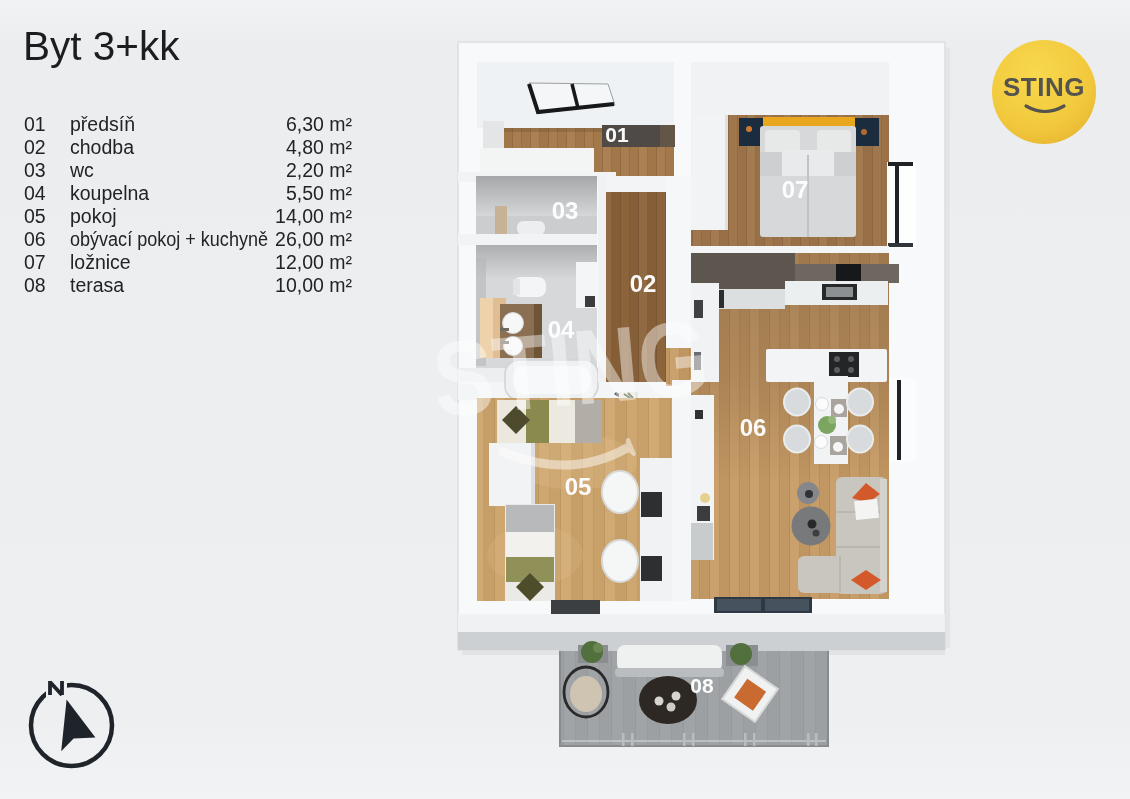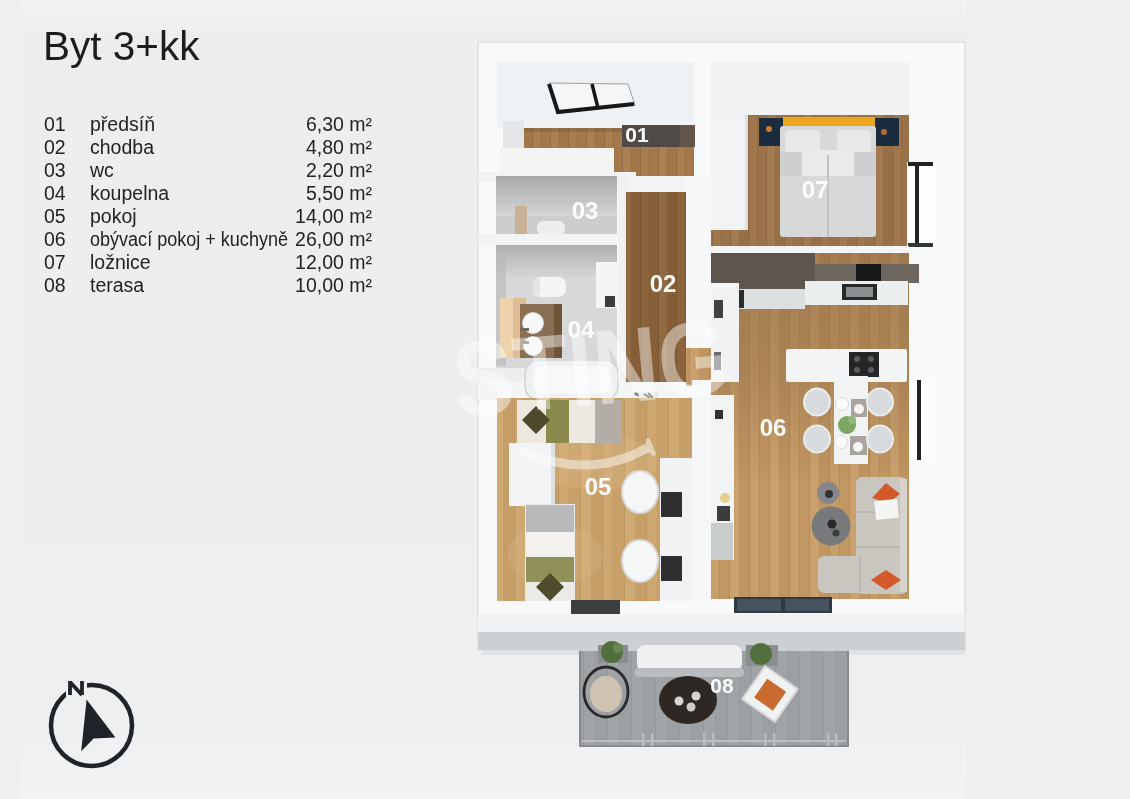--- a/index.html
+++ b/index.html
@@ -1,16 +1,16 @@
 <!DOCTYPE html>
 <html><head>
 <meta charset="utf-8">
 <style>
 html,body{margin:0;padding:0;background:#edeff0;}
-#stage{position:relative;width:946px;height:799px;overflow:hidden;font-family:"Liberation Sans",sans-serif;opacity:0.999;padding-left:20px;}
+#stage{position:relative;width:1130px;height:799px;overflow:hidden;font-family:"Liberation Sans",sans-serif;opacity:0.999;}
 </style>
 </head>
 <body>
 <div id="stage">
 <svg width="1130" height="799" viewBox="0 0 1130 799" xmlns="http://www.w3.org/2000/svg">
 <defs>
 <linearGradient id="bg" x1="0" y1="0" x2="0" y2="1">
   <stop offset="0" stop-color="#f0f2f3"></stop>
   <stop offset="0.06" stop-color="#ebedee"></stop>
   <stop offset="0.9" stop-color="#edeff0"></stop>

